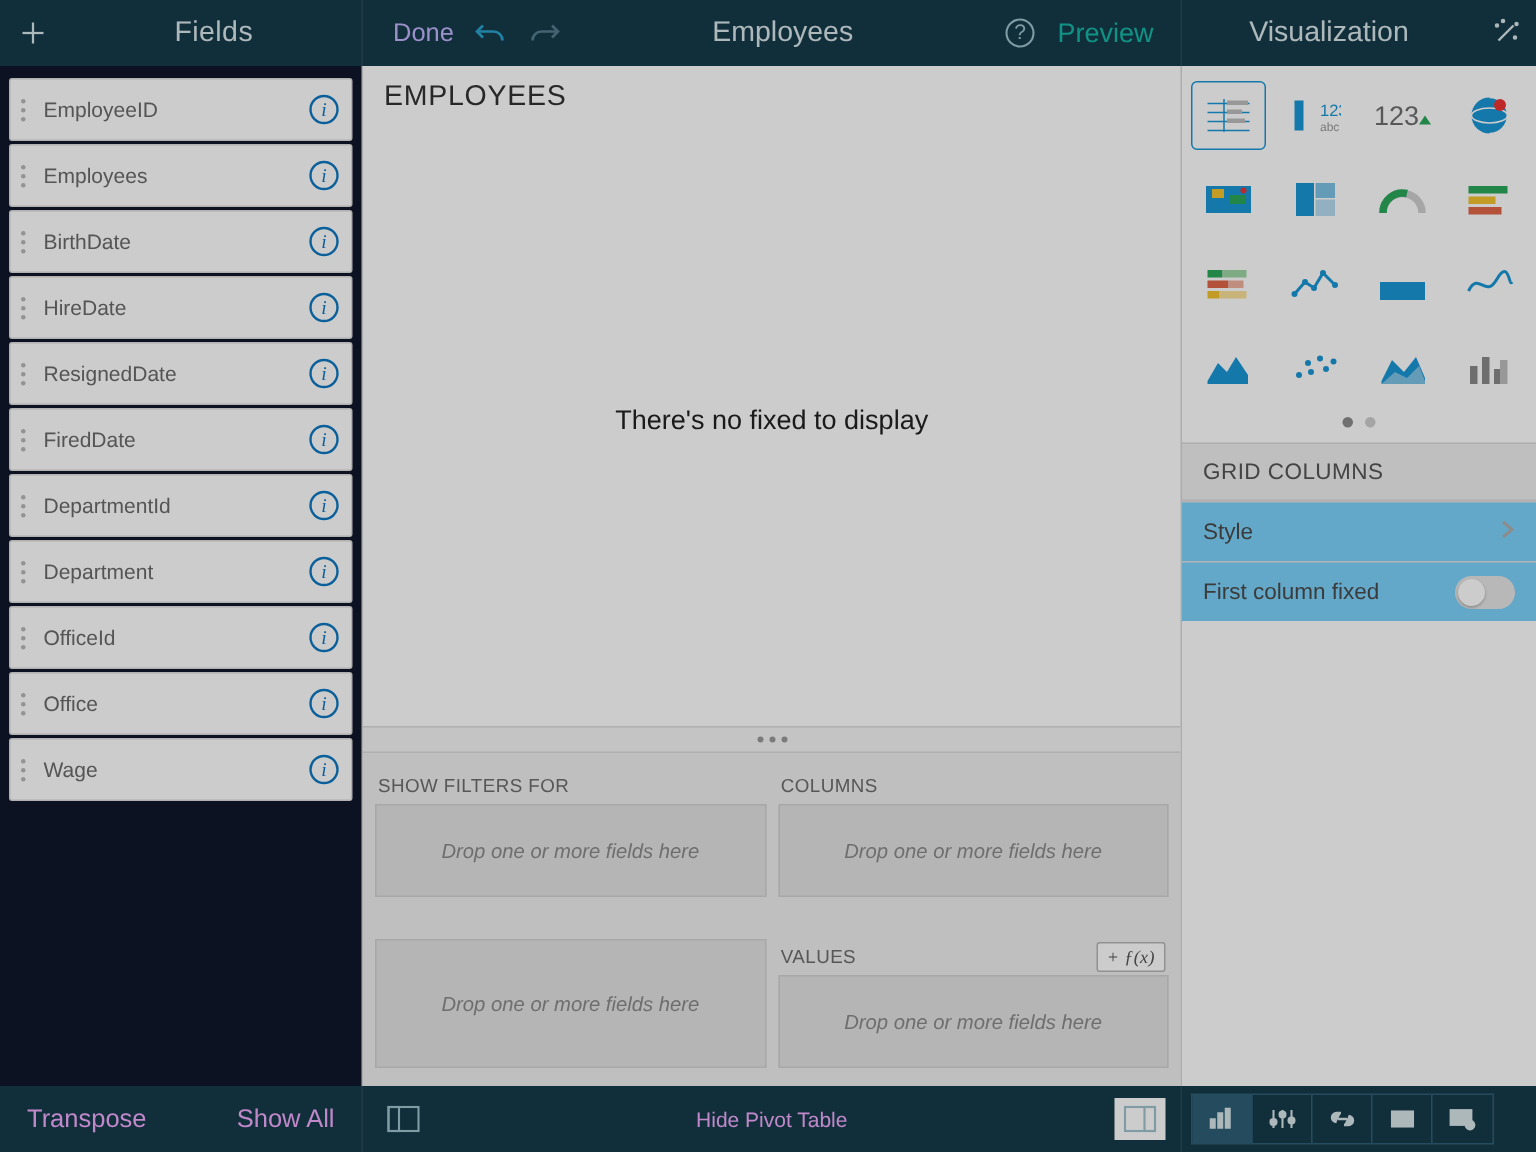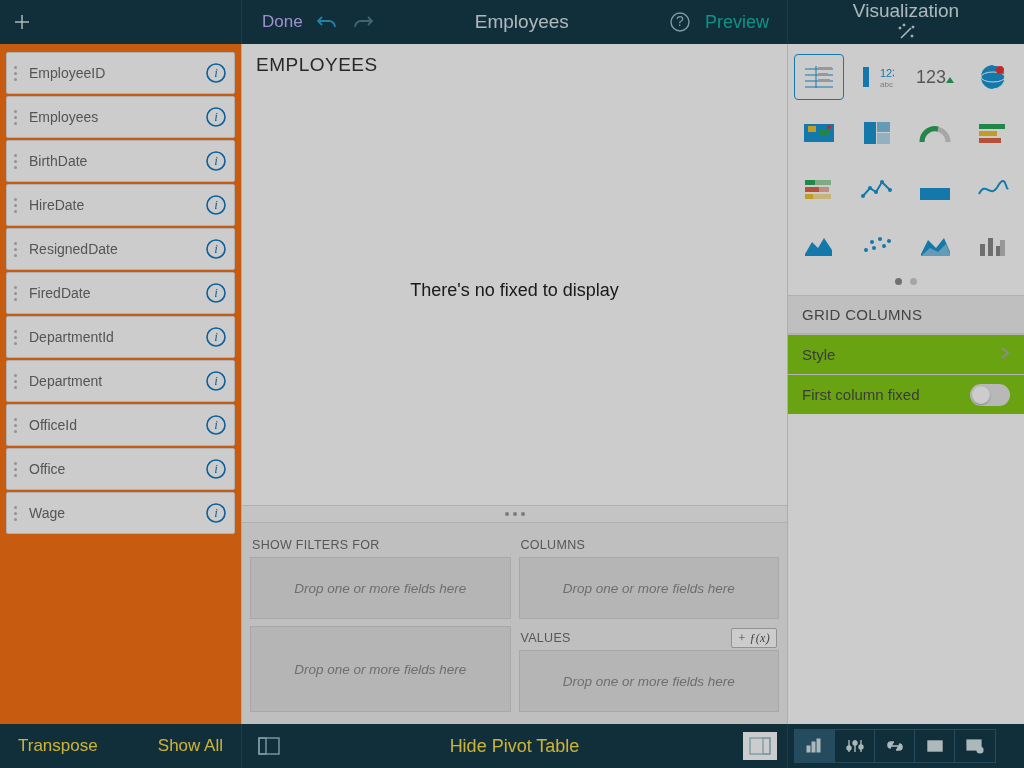--- a/index.html
+++ b/index.html
@@ -4,85 +4,85 @@
 <style>
   * { box-sizing: border-box; margin: 0; padding: 0; font-family: "Segoe UI", -apple-system, "Helvetica Neue", Arial, sans-serif; }
   html, body { width: 1024px; height: 768px; overflow: hidden; }
   body { display: flex; flex-direction: column; background: #fff; position: relative; }
 
   
   .top { display: flex; height: 44px; background: #163a4a; color: #d9e6ea; flex: 0 0 44px; }
   .top-col { display: flex; align-items: center; height: 100%; }
   .top-left  { width: 242px; border-right: 1px solid rgba(255,255,255,.08); }
   .top-mid   { flex: 1; border-right: 1px solid rgba(255,255,255,.08); }
-  .top-right { width: 236px; flex-direction: column; }
+  .top-right { width: 236px; }
   .top .plus { width: 44px; display: flex; justify-content: center; align-items: center; }
   .top .plus svg { stroke: #d9e6ea; stroke-width: 1.5; }
   .top-title { flex: 1; text-align: center; font-weight: 300; font-size: 19px; letter-spacing: .3px; }
   .top-mid .done { padding-left: 20px; font-weight: 400; color: #c4b5fd; font-size: 17px; }
   .top-mid .undo, .top-mid .redo { margin-left: 12px; display:inline-flex; }
   .top-mid .undo svg { stroke: #2aa3cf; }
   .top-mid .redo svg { stroke: #547e8f; }
   .top-mid .mid-title { flex:1; text-align:center; font-weight:300; font-size:19px; }
   .top-mid .help { margin-right: 14px; display:inline-flex; }
   .top-mid .help svg circle { stroke:#9fc2ce; stroke-width:1.4; fill:none; }
   .top-mid .help svg text { fill:#9fc2ce; font-size:14px; }
   .top-mid .preview { padding-right: 18px; font-weight:300; font-size:18px; color:#14b8a6; }
   .top-right .viz-title { flex:1; text-align:center; font-weight:300; font-size:19px; }
   .top-right .wand { width: 40px; display:flex; justify-content:center; }
   .top-right .wand svg { stroke:#d9e6ea; fill:#d9e6ea; }
 
   
   .main { flex: 1; display: flex; min-height: 0; }
 
   
-  .fields { width: 242px; background:#f97316; border-right:1px solid #d8d8d8; padding:8px 6px 0 6px; }
+  .fields { width: 242px; background:#0f172a; border-right:1px solid #d8d8d8; padding:8px 6px 0 6px; }
   .field-row { display:flex; align-items:center; height:42px; background:#fff; border:1px solid #dcdcdc; margin-bottom:2px; border-radius:2px; }
   .field-row .grip { width:16px; display:flex; flex-direction:column; align-items:center; gap:3px; }
   .field-row .grip span { width:3px; height:3px; background:#b8b8b8; border-radius:50%; }
   .field-row .fname { flex:1; font-size:14px; color:#6b6b6b; padding-left:6px; }
   .field-row .info { width:36px; display:flex; justify-content:center; }
   .field-row .info svg circle { stroke:#0e79c2; stroke-width:1.6; fill:none; }
   .field-row .info svg text  { fill:#0e79c2; font-size:13px; font-style:italic; font-family: Georgia, serif; }
 
   
   .center { flex:1; display:flex; flex-direction:column; border-right:1px solid #d8d8d8; }
   .center-label { padding: 10px 14px 0 14px; font-size:19px; color:#333; letter-spacing:.5px; }
   .center-empty { flex:1; display:flex; align-items:center; justify-content:center; font-size:18px; color:#222; }
   .drag-handle { height:18px; background:#f5f5f5; border-top:1px solid #dcdcdc; border-bottom:1px solid #dcdcdc; display:flex; justify-content:center; align-items:center; gap:4px; }
   .drag-handle span { width:4px; height:4px; background:#9a9a9a; border-radius:50%; }
-  .pivot { display:grid; grid-template-columns: 1fr 1fr; grid-template-rows: auto auto; gap: 7px 8px; padding:10px 8px 12px 8px; background:#efefef; }
+  .pivot { display:grid; grid-template-columns: 1fr 1fr; grid-template-rows: auto auto; gap: 28px 8px; padding:10px 8px 12px 8px; background:#efefef; }
   .pivot-cell { display:flex; flex-direction:column; }
   .pivot-head { font-size:12.5px; color:#6d6d6d; letter-spacing:.3px; height:24px; display:flex; align-items:center; justify-content:space-between; padding:0 2px; }
   .fx-btn { border:1px solid #b7b7b7; border-radius:2px; font-size:12px; color:#555; padding:0 6px; height:20px; display:inline-flex; align-items:center; gap:2px; background:#fff; font-style:italic; font-family: Georgia, serif;}
   .pivot-drop { flex:1; min-height:62px; background:#e3e3e3; border:1px solid #d2d2d2; display:flex; align-items:center; justify-content:center; color:#8a8a8a; font-style:italic; font-size:13.5px; }
 
   
   .right { width:236px; background:#fff; display:flex; flex-direction:column; }
   .viz-grid { padding:10px 8px 6px 8px; display:grid; grid-template-columns: repeat(4, 50px); grid-auto-rows:46px; gap:10px 8px; justify-content:center; }
   .viz-item { width:50px; height:46px; display:flex; align-items:center; justify-content:center; border-radius:4px; }
   .viz-item.selected { border:1.5px solid #1a98d5; }
   .pager { display:flex; justify-content:center; gap:8px; padding:4px 0 10px 0; }
   .pager span { width:7px; height:7px; border-radius:50%; }
   .pager .on { background:#8c8c8c; }
   .pager .off { background:#cfcfcf; }
   .section { background:#efefef; border-top:1px solid #dcdcdc; border-bottom:1px solid #dcdcdc; }
   .section-title { padding:10px 14px; font-size:15px; color:#555; letter-spacing:.3px; }
-  .row-item { display:flex; align-items:center; justify-content:space-between; padding:0 14px; height:40px; border-top:1px solid #e2e2e2; font-size:15px; color:#4a4a4a; background:#84cc16; }
+  .row-item { display:flex; align-items:center; justify-content:space-between; padding:0 14px; height:40px; border-top:1px solid #e2e2e2; font-size:15px; color:#4a4a4a; background:#7dd3fc; }
   .chevron svg { stroke:#b0b0b0; stroke-width:2; fill:none; }
   .toggle { width:40px; height:22px; border-radius:11px; background:#e6e6e6; position:relative; }
   .toggle::after { content:""; position:absolute; width:18px; height:18px; border-radius:50%; background:#fff; top:2px; left:2px; box-shadow:0 1px 2px rgba(0,0,0,.25); }
 
   
-  .bottom { display:flex; height:44px; background:#163a4a; color:#fde047; flex:0 0 44px; }
+  .bottom { display:flex; height:44px; background:#163a4a; color:#f0abfc; flex:0 0 44px; }
   .bot-left { width:242px; display:flex; align-items:center; border-right:1px solid rgba(255,255,255,.08); }
   .bot-mid  { flex:1; display:flex; align-items:center; border-right:1px solid rgba(255,255,255,.08); }
   .bot-right{ width:236px; display:flex; align-items:flex-end; justify-content:flex-start; padding: 0 0 0 6px; }
   .bot-left .btn, .bot-mid .btn { padding:0 18px; font-size:17px; font-weight:300; }
-  .bot-mid .mid-label { flex:1; text-align:center; font-size:18px; font-weight:300; }
+  .bot-mid .mid-label { flex:1; text-align:center; font-size:14px; font-weight:300; }
   .bot-mid .square { width:34px; height:28px; display:flex; align-items:center; justify-content:center; }
   .bot-mid .square.left { margin-left:10px; }
   .bot-mid .square.right { margin-right:10px; }
   .bot-mid .square svg rect { stroke:#9fc2ce; stroke-width:1.4; fill:none; }
   .seg { display:flex; border:1px solid #2f6076; height:34px; margin-bottom:5px; }
   .seg button { width:40px; background:transparent; border:none; border-right:1px solid #2f6076; display:flex; align-items:center; justify-content:center; }
   .seg button:last-child { border-right:none; }
   .seg button.active { background:#2f6076; }
   .seg svg { stroke:#d9e6ea; fill:#d9e6ea; }
 
@@ -93,20 +93,21 @@
 <body>
 
 <div class="top">
   <div class="top-col top-left">
     <div class="plus">
       <svg width="20" height="20" viewBox="0 0 20 20">
           <line x1="10" y1="3" x2="10" y2="17"></line>
           <line x1="3" y1="10" x2="17" y2="10"></line>
         </svg>
     </div>
+    <div class="top-title">Fields</div>
   </div>
   <div class="top-col top-mid">
     <div class="done">Done</div>
     <span class="undo">
       <svg width="24" height="20" viewBox="0 0 24 20" fill="none" stroke-width="1.8">
           <path d="M7 5 L3 9 L7 13"></path>
           <path d="M3 9 H14 a6 6 0 0 1 6 6"></path>
         </svg>
     </span>
     <span class="redo">

